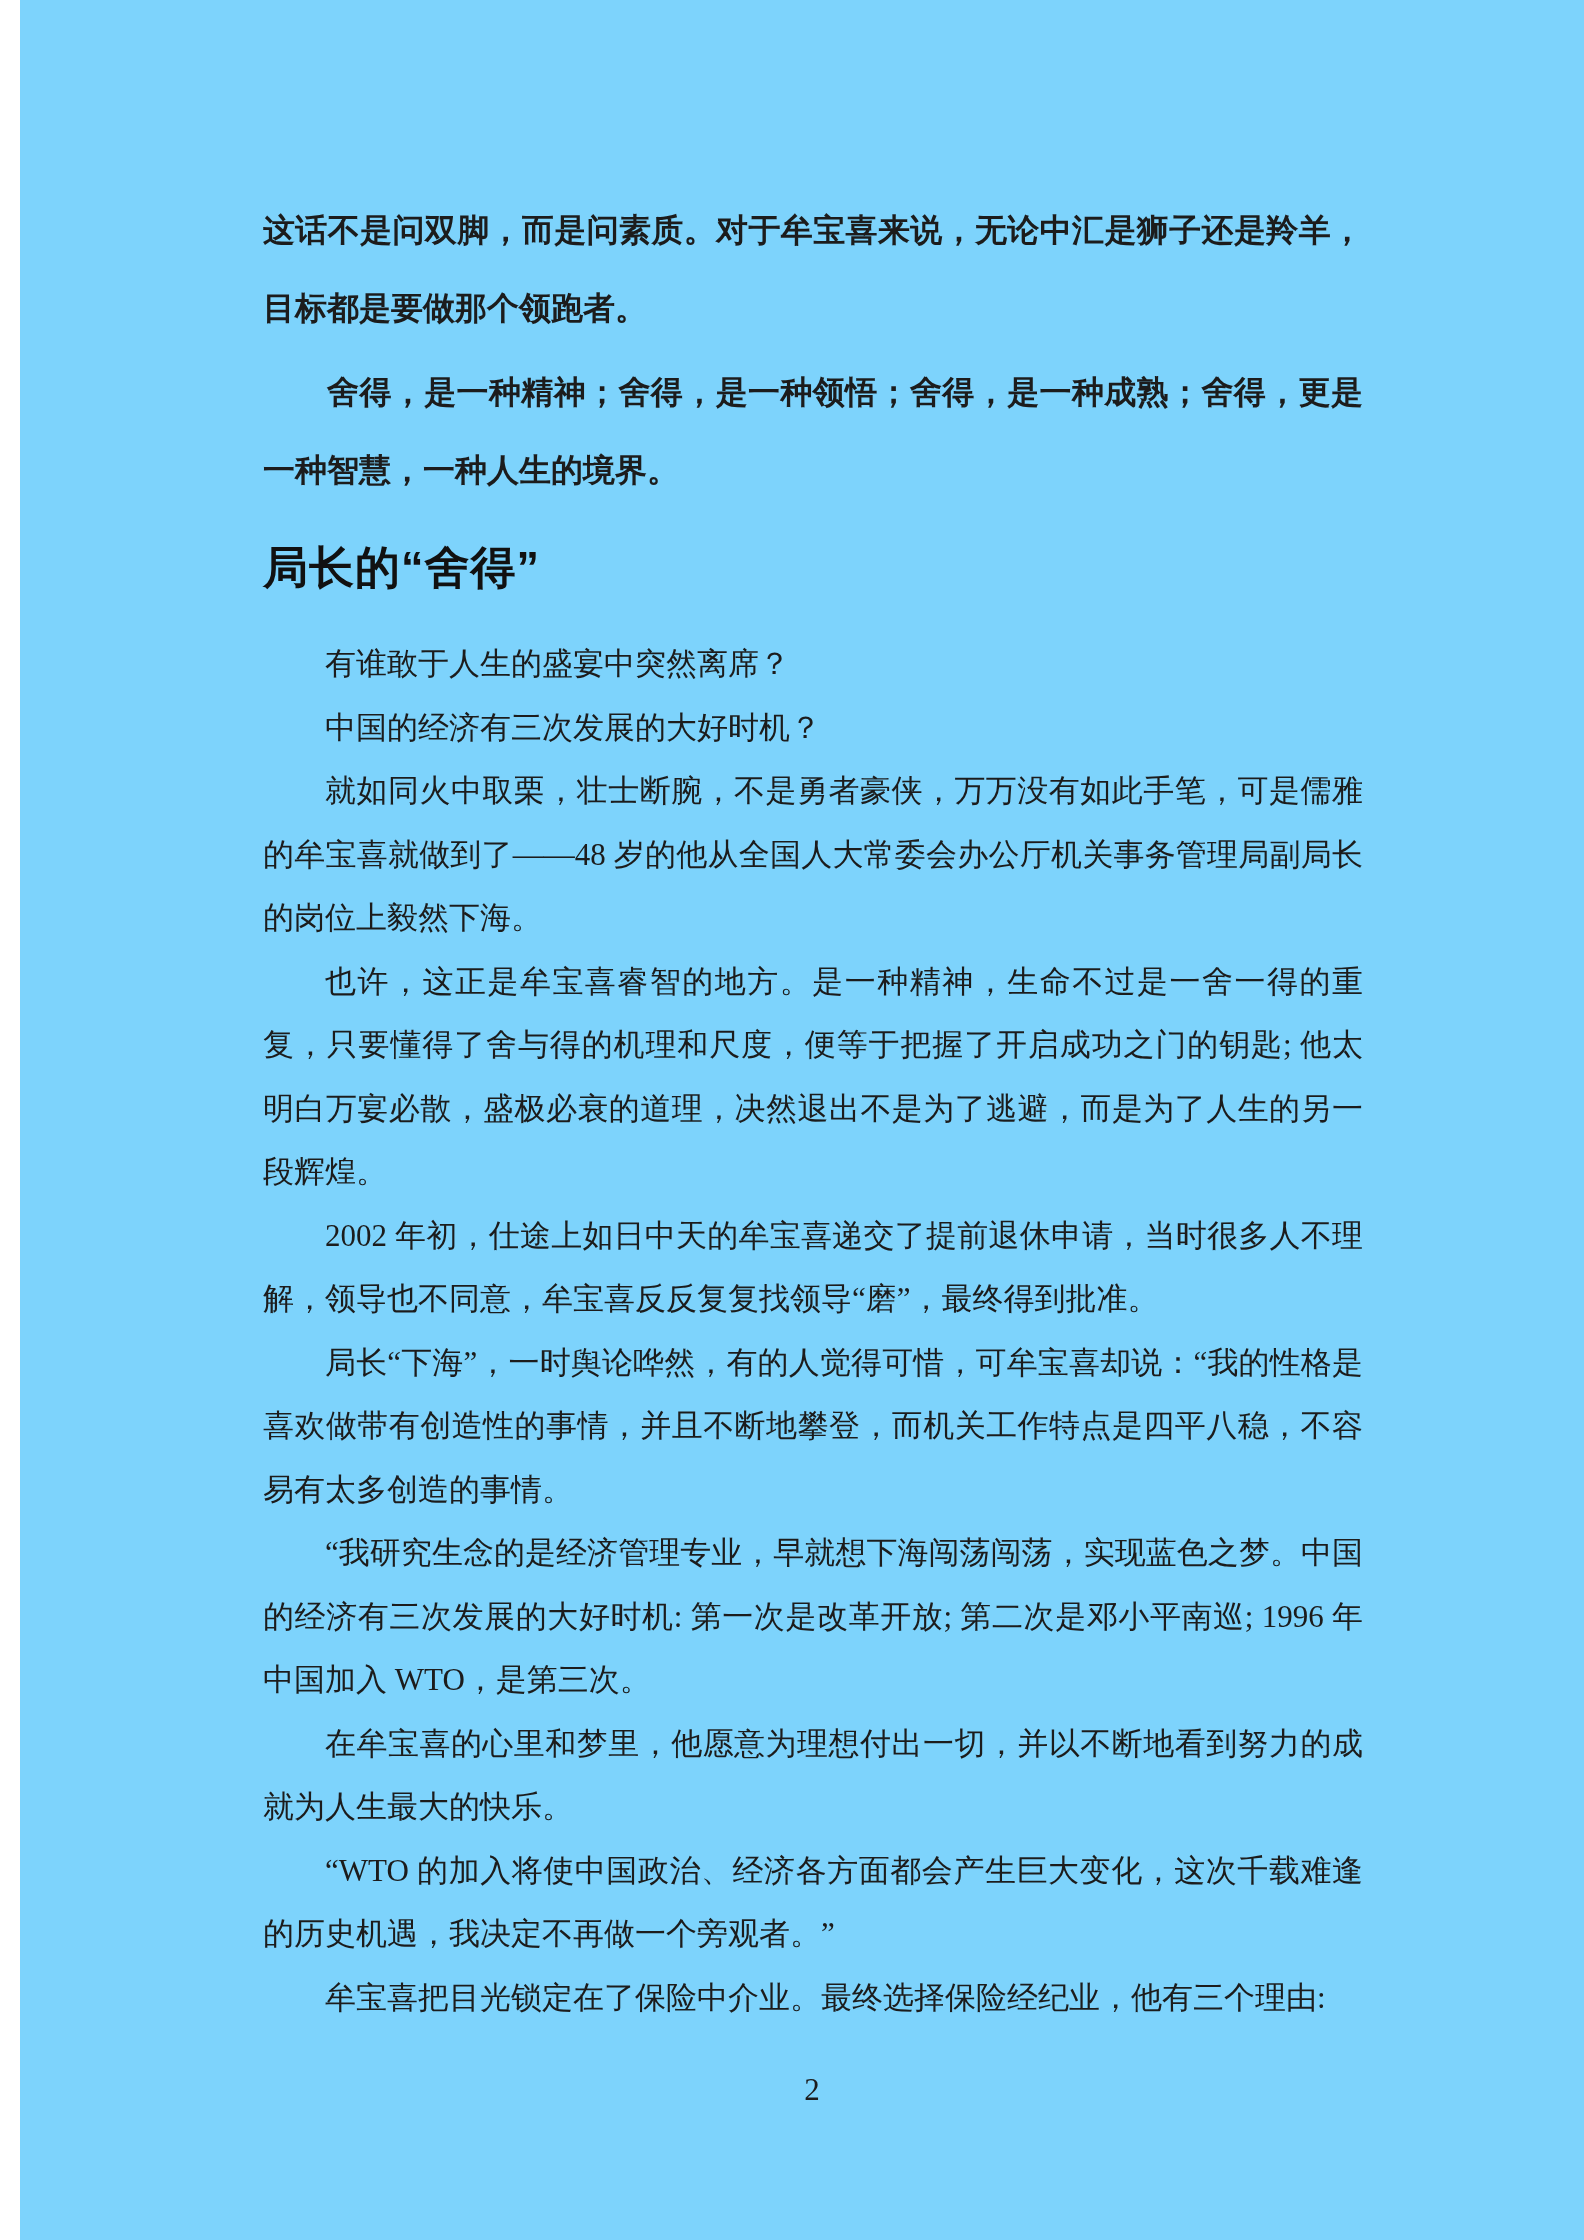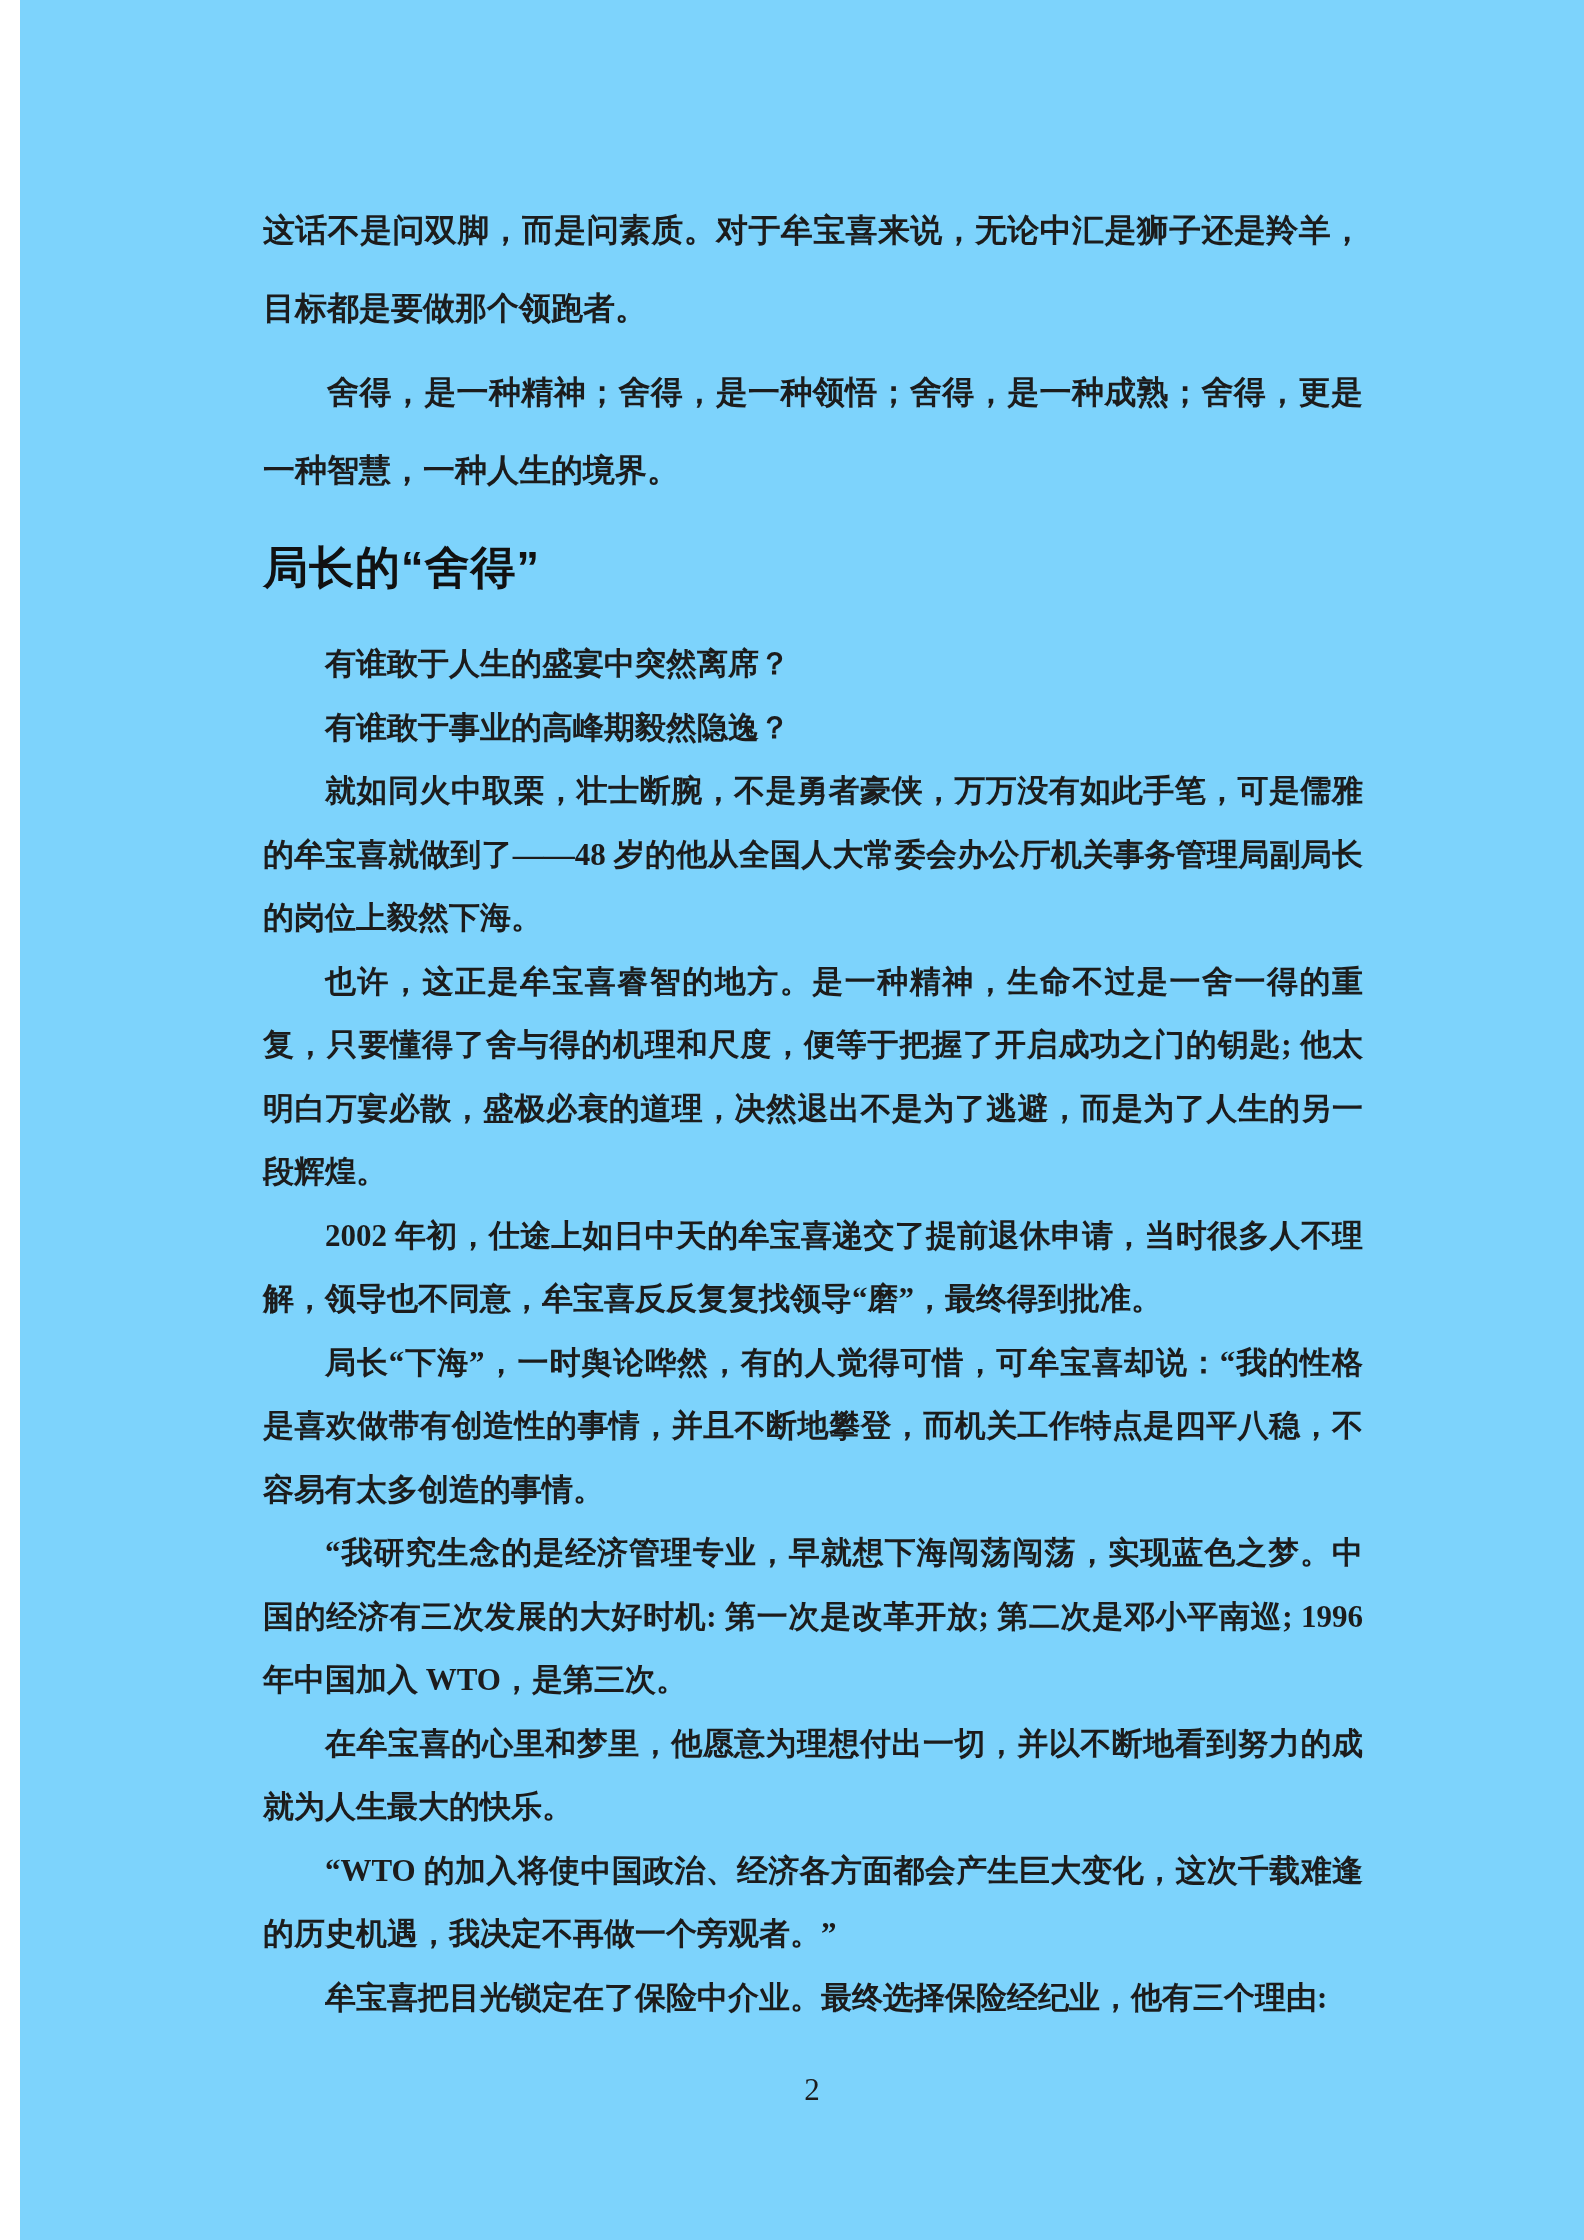--- a/index.html
+++ b/index.html
@@ -17,21 +17,21 @@
     overflow: hidden;
     margin-left: 20px;
   }
   .content {
     position: absolute;
     left: 243px;
     top: 0;
     width: 1100px;
     padding-top: 191px;
   }
-  p { margin: 0; font-weight: bold; }
+  p { margin: 0; }
   .lead {
     font-size: 32px;
     line-height: 78px;
     font-weight: 700;
     text-align: justify;
     text-justify: inter-ideograph;
     text-indent: 2em;
     font-family: "DejaVu Serif", "Liberation Serif", serif;
   }
   .lead.no-indent { text-indent: 0; }
@@ -65,21 +65,21 @@
 </style>
 </head>
 <body>
 
 <div class="page">
   <div class="content">
     <p class="lead no-indent">这话不是问双脚，而是问素质。对于牟宝喜来说，无论中汇是狮子还是羚羊，目标都是要做那个领跑者。</p>
     <p class="lead">舍得，是一种精神；舍得，是一种领悟；舍得，是一种成熟；舍得，更是一种智慧，一种人生的境界。</p>
     <h1 class="heading">局长的“舍得”</h1>
     <p class="body-p">有谁敢于人生的盛宴中突然离席？</p>
-    <p class="body-p">有谁敢于事业的高峰期毅然隐逸？</p>
+    <p class="body-p">中国的经济有三次发展的大好时机？</p>
     <p class="body-p">就如同火中取栗，壮士断腕，不是勇者豪侠，万万没有如此手笔，可是儒雅的牟宝喜就做到了——48 岁的他从全国人大常委会办公厅机关事务管理局副局长的岗位上毅然下海。</p>
     <p class="body-p">也许，这正是牟宝喜睿智的地方。是一种精神，生命不过是一舍一得的重复，只要懂得了舍与得的机理和尺度，便等于把握了开启成功之门的钥匙; 他太明白万宴必散，盛极必衰的道理，决然退出不是为了逃避，而是为了人生的另一段辉煌。</p>
     <p class="body-p">2002 年初，仕途上如日中天的牟宝喜递交了提前退休申请，当时很多人不理解，领导也不同意，牟宝喜反反复复找领导“磨”，最终得到批准。</p>
     <p class="body-p">局长“下海”，一时舆论哗然，有的人觉得可惜，可牟宝喜却说：“我的性格是喜欢做带有创造性的事情，并且不断地攀登，而机关工作特点是四平八稳，不容易有太多创造的事情。</p>
     <p class="body-p">“我研究生念的是经济管理专业，早就想下海闯荡闯荡，实现蓝色之梦。中国的经济有三次发展的大好时机: 第一次是改革开放; 第二次是邓小平南巡; 1996 年中国加入 WTO，是第三次。</p>
     <p class="body-p">在牟宝喜的心里和梦里，他愿意为理想付出一切，并以不断地看到努力的成就为人生最大的快乐。</p>
     <p class="body-p">“WTO 的加入将使中国政治、经济各方面都会产生巨大变化，这次千载难逢的历史机遇，我决定不再做一个旁观者。”</p>
     <p class="body-p">牟宝喜把目光锁定在了保险中介业。最终选择保险经纪业，他有三个理由:</p>
   </div>
   <div class="page-number">2</div>

